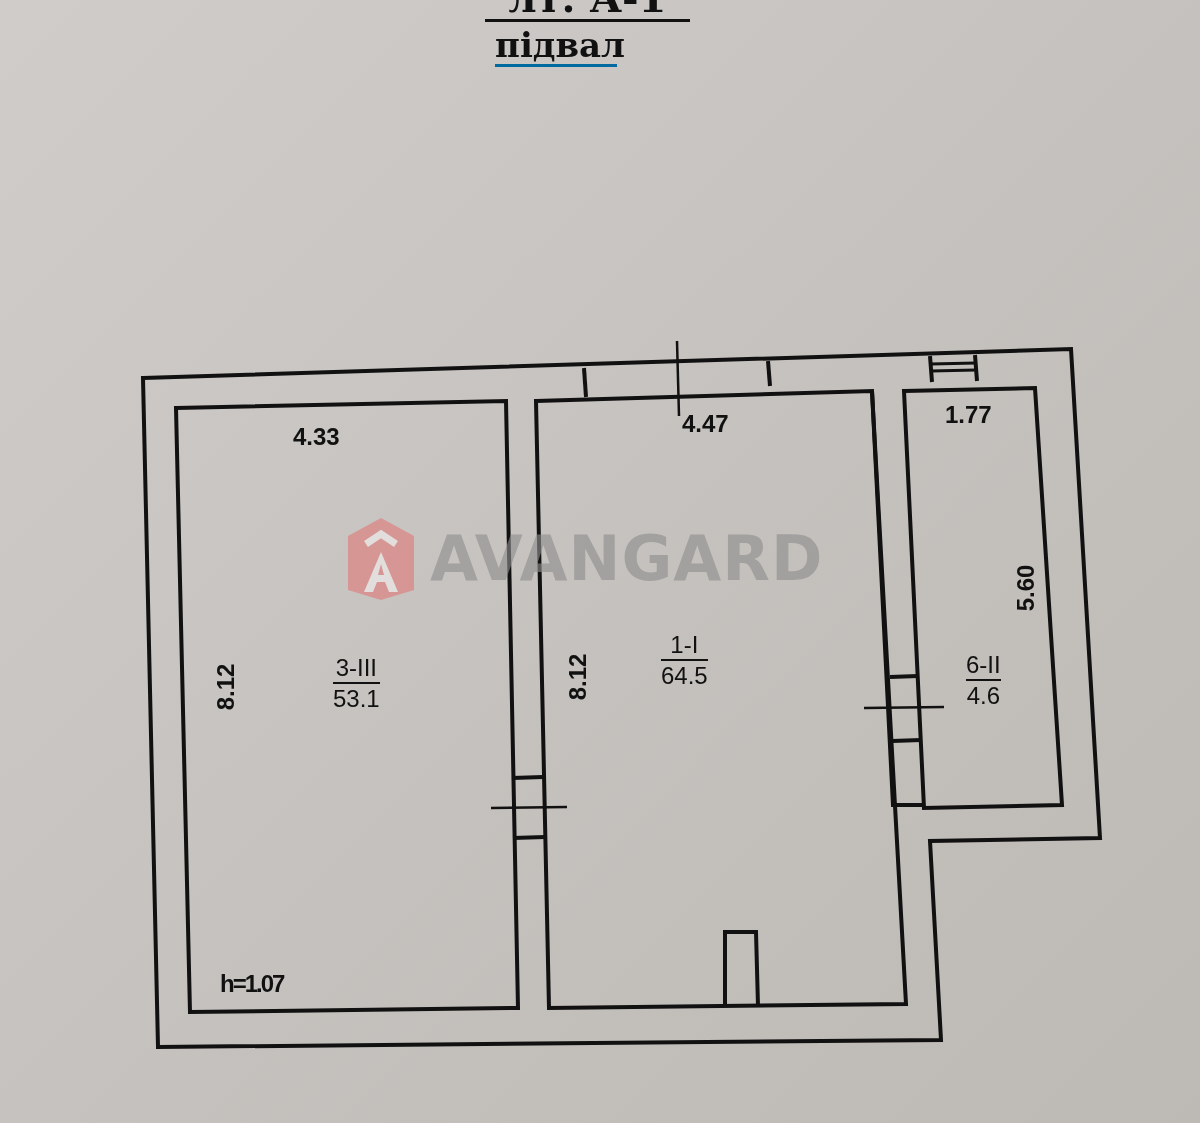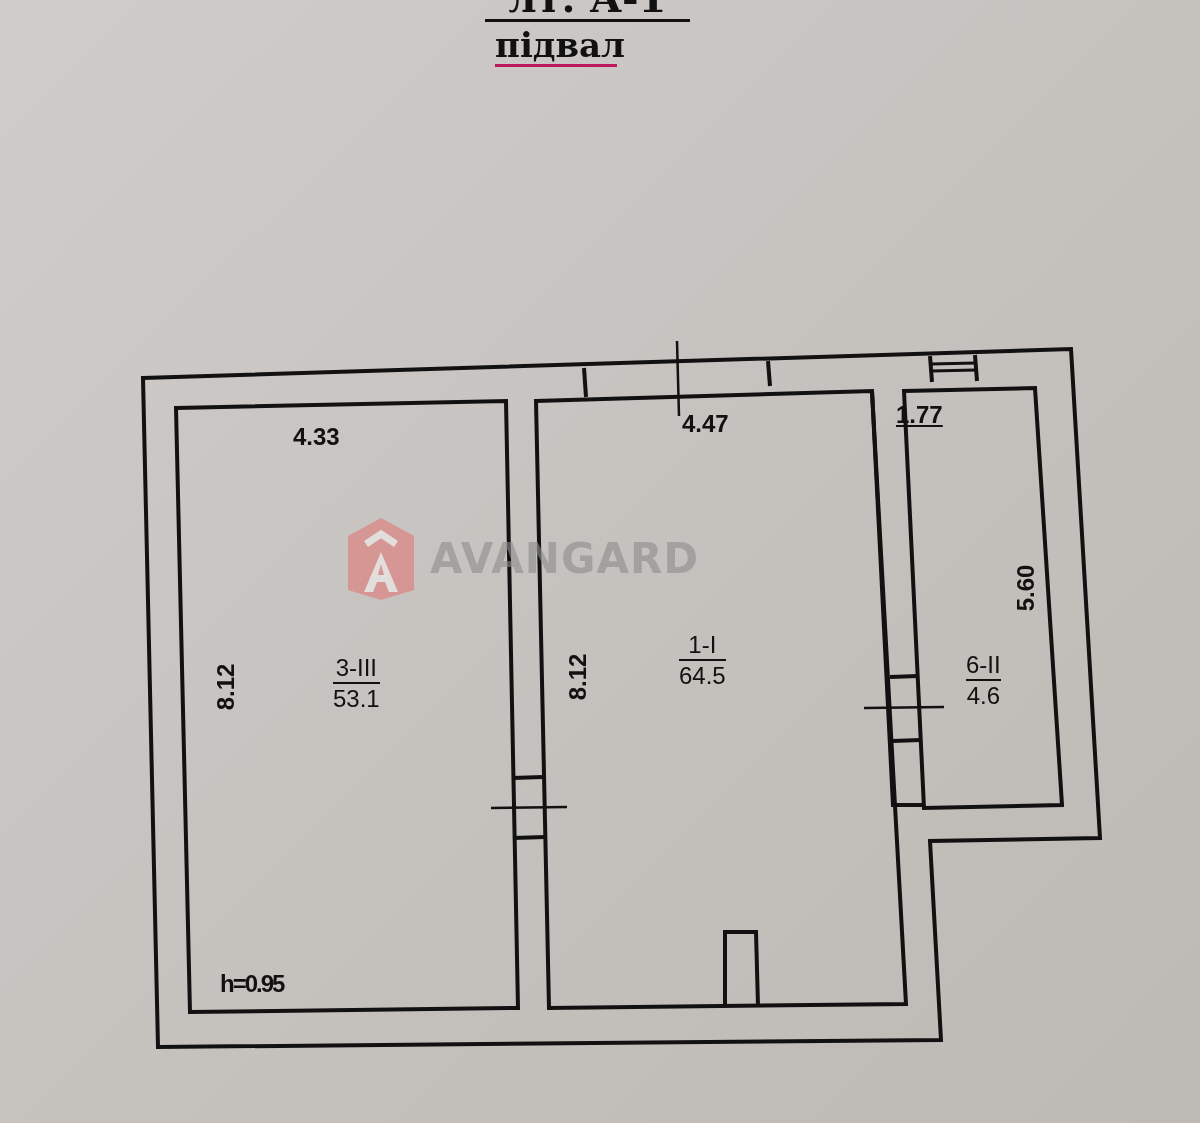--- a/index.html
+++ b/index.html
@@ -14,38 +14,38 @@
     font-family: "DejaVu Serif", "Liberation Serif", serif; font-weight: bold; color: #111;
   }
   .header .line1 {
     position: absolute; left: 485px; top: -22px; width: 205px;
     font-size: 40px; text-align: center; line-height: 40px;
     border-bottom: 3px solid #111; padding-bottom: 1px;
   }
   .header .line2 {
     position: absolute; left: 495px; top: 26px; width: 122px;
     font-size: 34px; text-align: center; line-height: 38px;
-    border-bottom: 3px solid #be185d;
+    border-bottom: 3px solid #0369a1;
   }
   svg.plan { position: absolute; left: 0; top: 0; }
   .lbl {
     position: absolute; font-weight: bold; color: #111; font-size: 24px;
     font-family: "Liberation Sans", sans-serif; line-height: 1;
   }
   .rot { transform: rotate(-90deg); transform-origin: center center; }
   .room { position: absolute; text-align: center; font-size: 24px; color: #111; font-family: "Liberation Sans", sans-serif; line-height: 1.1; }
   .room .num { display: block; border-bottom: 2px solid #111; padding-bottom: 1px; }
   .room .area { display: block; padding-top: 2px; }
   .watermark {
     position: absolute; left: 348px; top: 518px; height: 82px; display: flex; align-items: center; gap: 16px;
     opacity: 0.62;
   }
   .wm-logo { width: 66px; height: 82px; }
   .wm-text {
-    font-family: "DejaVu Sans", sans-serif; font-weight: bold; font-size: 42px; color: #8e8e8e;
+    font-family: "DejaVu Sans", sans-serif; font-weight: bold; font-size: 62px; color: #8e8e8e;
     letter-spacing: 1px; line-height: 1;
   }
 </style>
 </head>
 <body>
 
 <div class="header">
   <div class="line1">лт. А-1</div>
   <div class="line2">підвал</div>
 </div>
@@ -86,30 +86,30 @@
     <polygon points="33,0 66,18 66,72 33,82 0,72 0,18" fill="#e07a7a"></polygon>
     <polyline points="18,26 33,16 48,26" fill="none" stroke="#f3eeee" stroke-width="7"></polyline>
     <polygon points="33,34 50,74 41,74 37,64 29,64 25,74 16,74" fill="#f3eeee"></polygon>
     <polygon points="33,46 36,57 30,57" fill="#e07a7a"></polygon>
   </svg>
   <span class="wm-text">AVANGARD</span>
 </div>
 
 <span class="lbl" style="left:293px; top:425px;">4.33</span>
 <span class="lbl" style="left:682px; top:412px;text-align:center;">4.47</span>
-<span class="lbl" style="left:896px; top:403px;text-decoration:underline;">1.77</span>
+<span class="lbl" style="left:945px; top:403px;">1.77</span>
 <span class="lbl rot" style="left:203px; top:675px;">8.12</span>
 <span class="lbl rot" style="left:555px; top:665px;">8.12</span>
 <span class="lbl rot" style="left:1003px; top:576px;">5.60</span>
-<span class="lbl" style="left:220px; top:972px; letter-spacing:-2px;">h=0.95</span>
+<span class="lbl" style="left:220px; top:972px; letter-spacing:-2px;">h=1.07</span>
 
 <div class="room" style="left:333px; top:655px;">
   <span class="num">3-III</span>
   <span class="area">53.1</span>
 </div>
-<div class="room" style="left:679px; top:632px;">
+<div class="room" style="left:661px; top:632px;">
   <span class="num">1-I</span>
   <span class="area">64.5</span>
 </div>
 <div class="room" style="left:966px; top:652px;">
   <span class="num">6-II</span>
   <span class="area">4.6</span>
 </div>
 
 </body></html>

